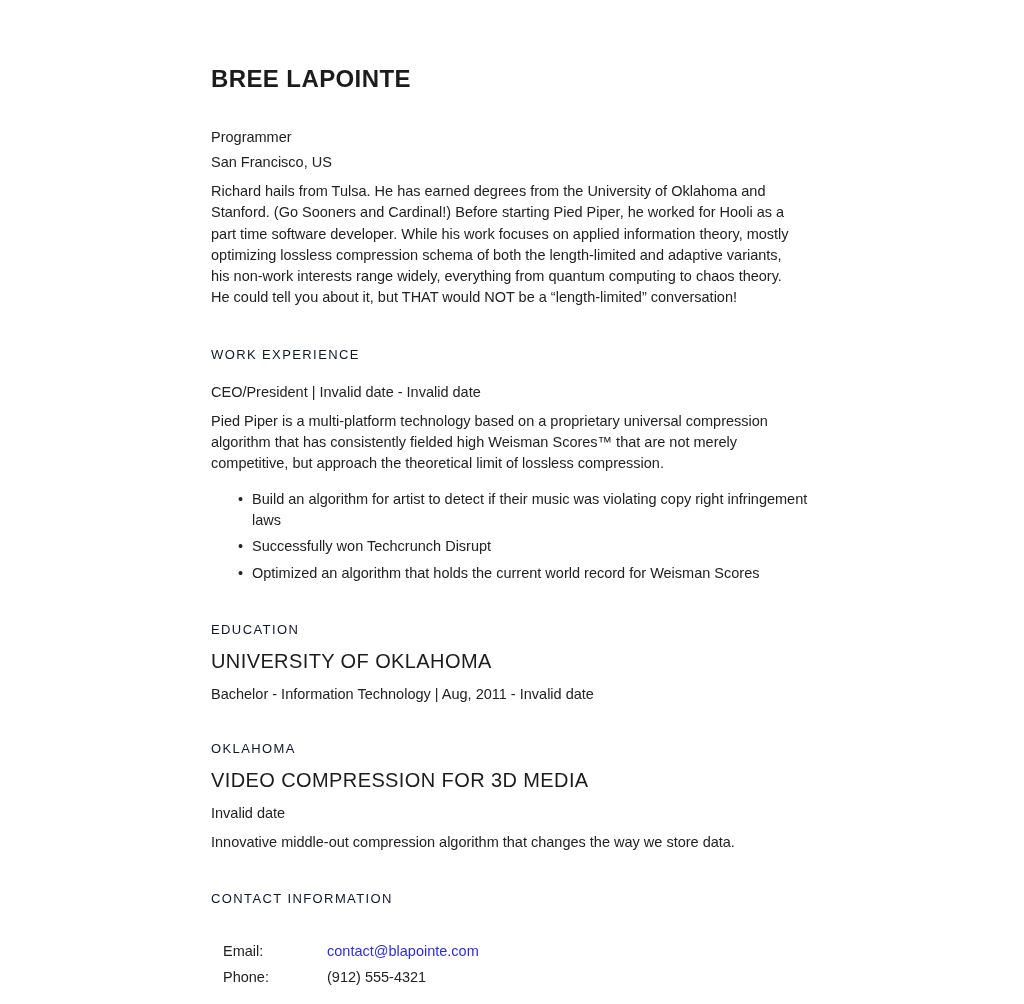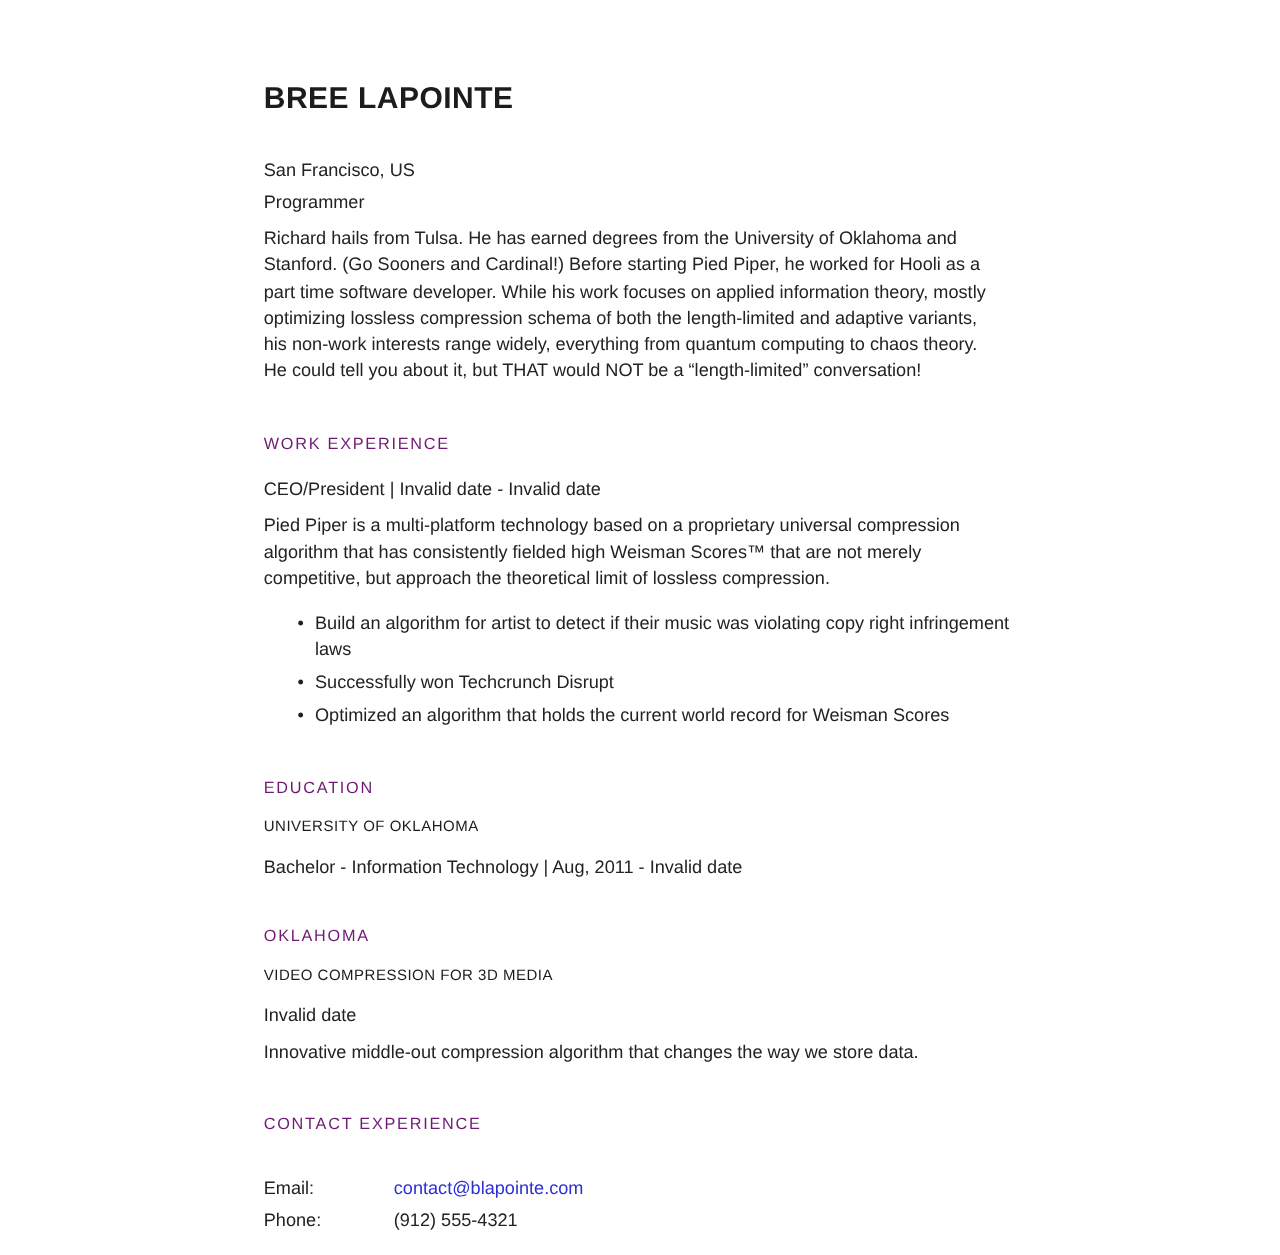--- a/index.html
+++ b/index.html
@@ -35,21 +35,21 @@
     margin: 0 0 8px 0;
   }
   .summary {
     line-height: 21.3px;
     margin: 10px 12px 0 0;
   }
   .section-heading {
     font-size: 13px;
     font-weight: 400;
     letter-spacing: 1.4px;
-    color: #701a75;
+    color: #0f172a;
     line-height: 16px;
     margin: 38px 0 0 0;
   }
   .job-title-line {
     margin-top: 21px;
     line-height: 17px;
   }
   .paragraph {
     line-height: 21.3px;
     margin: 10px 0 0 0;
@@ -64,58 +64,59 @@
     padding-left: 14px;
     line-height: 21.3px;
     margin-bottom: 5px;
   }
   .bullets li::before {
     content: "\2022";
     position: absolute;
     left: 0;
   }
   .sub-heading {
-    font-size: 12px;
+    font-size: 20px;
     font-weight: 400;
     letter-spacing: 0.4px;
     color: #1c1c1c;
     line-height: 22px;
     margin: 12px 0 0 0;
   }
   .detail-line {
     margin-top: 14px;
     line-height: 17px;
   }
   .contact-rows {
     margin-top: 36px;
   }
   .contact-row {
     display: flex;
     line-height: 17px;
     margin-bottom: 9px;
+    margin-left: 12px;
   }
   .contact-label {
     width: 104px;
     flex: none;
   }
   .link {
     color: var(--link-color);
     text-decoration: none;
     cursor: pointer;
   }
 </style>
 </head>
 <body>
 
 <div class="page">
 
   <h1 class="name">BREE LAPOINTE</h1>
 
+  <div class="meta-line">Programmer</div>
   <div class="meta-line">San Francisco, US</div>
-  <div class="meta-line">Programmer</div>
 
   <p class="summary">Richard hails from Tulsa. He has earned degrees from the University of Oklahoma and Stanford. (Go Sooners and Cardinal!) Before starting Pied Piper, he worked for Hooli as a part time software developer. While his work focuses on applied information theory, mostly optimizing lossless compression schema of both the length-limited and adaptive variants, his non-work interests range widely, everything from quantum computing to chaos theory. He could tell you about it, but THAT would NOT be a “length-limited” conversation!</p>
 
   <h2 class="section-heading">WORK EXPERIENCE</h2>
   <div class="job-title-line">CEO/President | Invalid date - Invalid date</div>
   <p class="paragraph">Pied Piper is a multi-platform technology based on a proprietary universal compression algorithm that has consistently fielded high Weisman Scores™ that are not merely competitive, but approach the theoretical limit of lossless compression.</p>
   <ul class="bullets">
     <li>Build an algorithm for artist to detect if their music was violating copy right infringement laws</li>
     <li>Successfully won Techcrunch Disrupt</li>
     <li>Optimized an algorithm that holds the current world record for Weisman Scores</li>
@@ -123,21 +124,21 @@
 
   <h2 class="section-heading">EDUCATION</h2>
   <h3 class="sub-heading">UNIVERSITY OF OKLAHOMA</h3>
   <div class="detail-line">Bachelor - Information Technology | Aug, 2011 - Invalid date</div>
 
   <h2 class="section-heading">OKLAHOMA</h2>
   <h3 class="sub-heading">VIDEO COMPRESSION FOR 3D MEDIA</h3>
   <div class="detail-line">Invalid date</div>
   <p class="paragraph">Innovative middle-out compression algorithm that changes the way we store data.</p>
 
-  <h2 class="section-heading">CONTACT EXPERIENCE</h2>
+  <h2 class="section-heading">CONTACT INFORMATION</h2>
   <div class="contact-rows">
     <div class="contact-row">
       <span class="contact-label">Email:</span>
       <a class="link">contact@blapointe.com</a>
     </div>
     <div class="contact-row">
       <span class="contact-label">Phone:</span>
       <span>(912) 555-4321</span>
     </div>
   </div>

